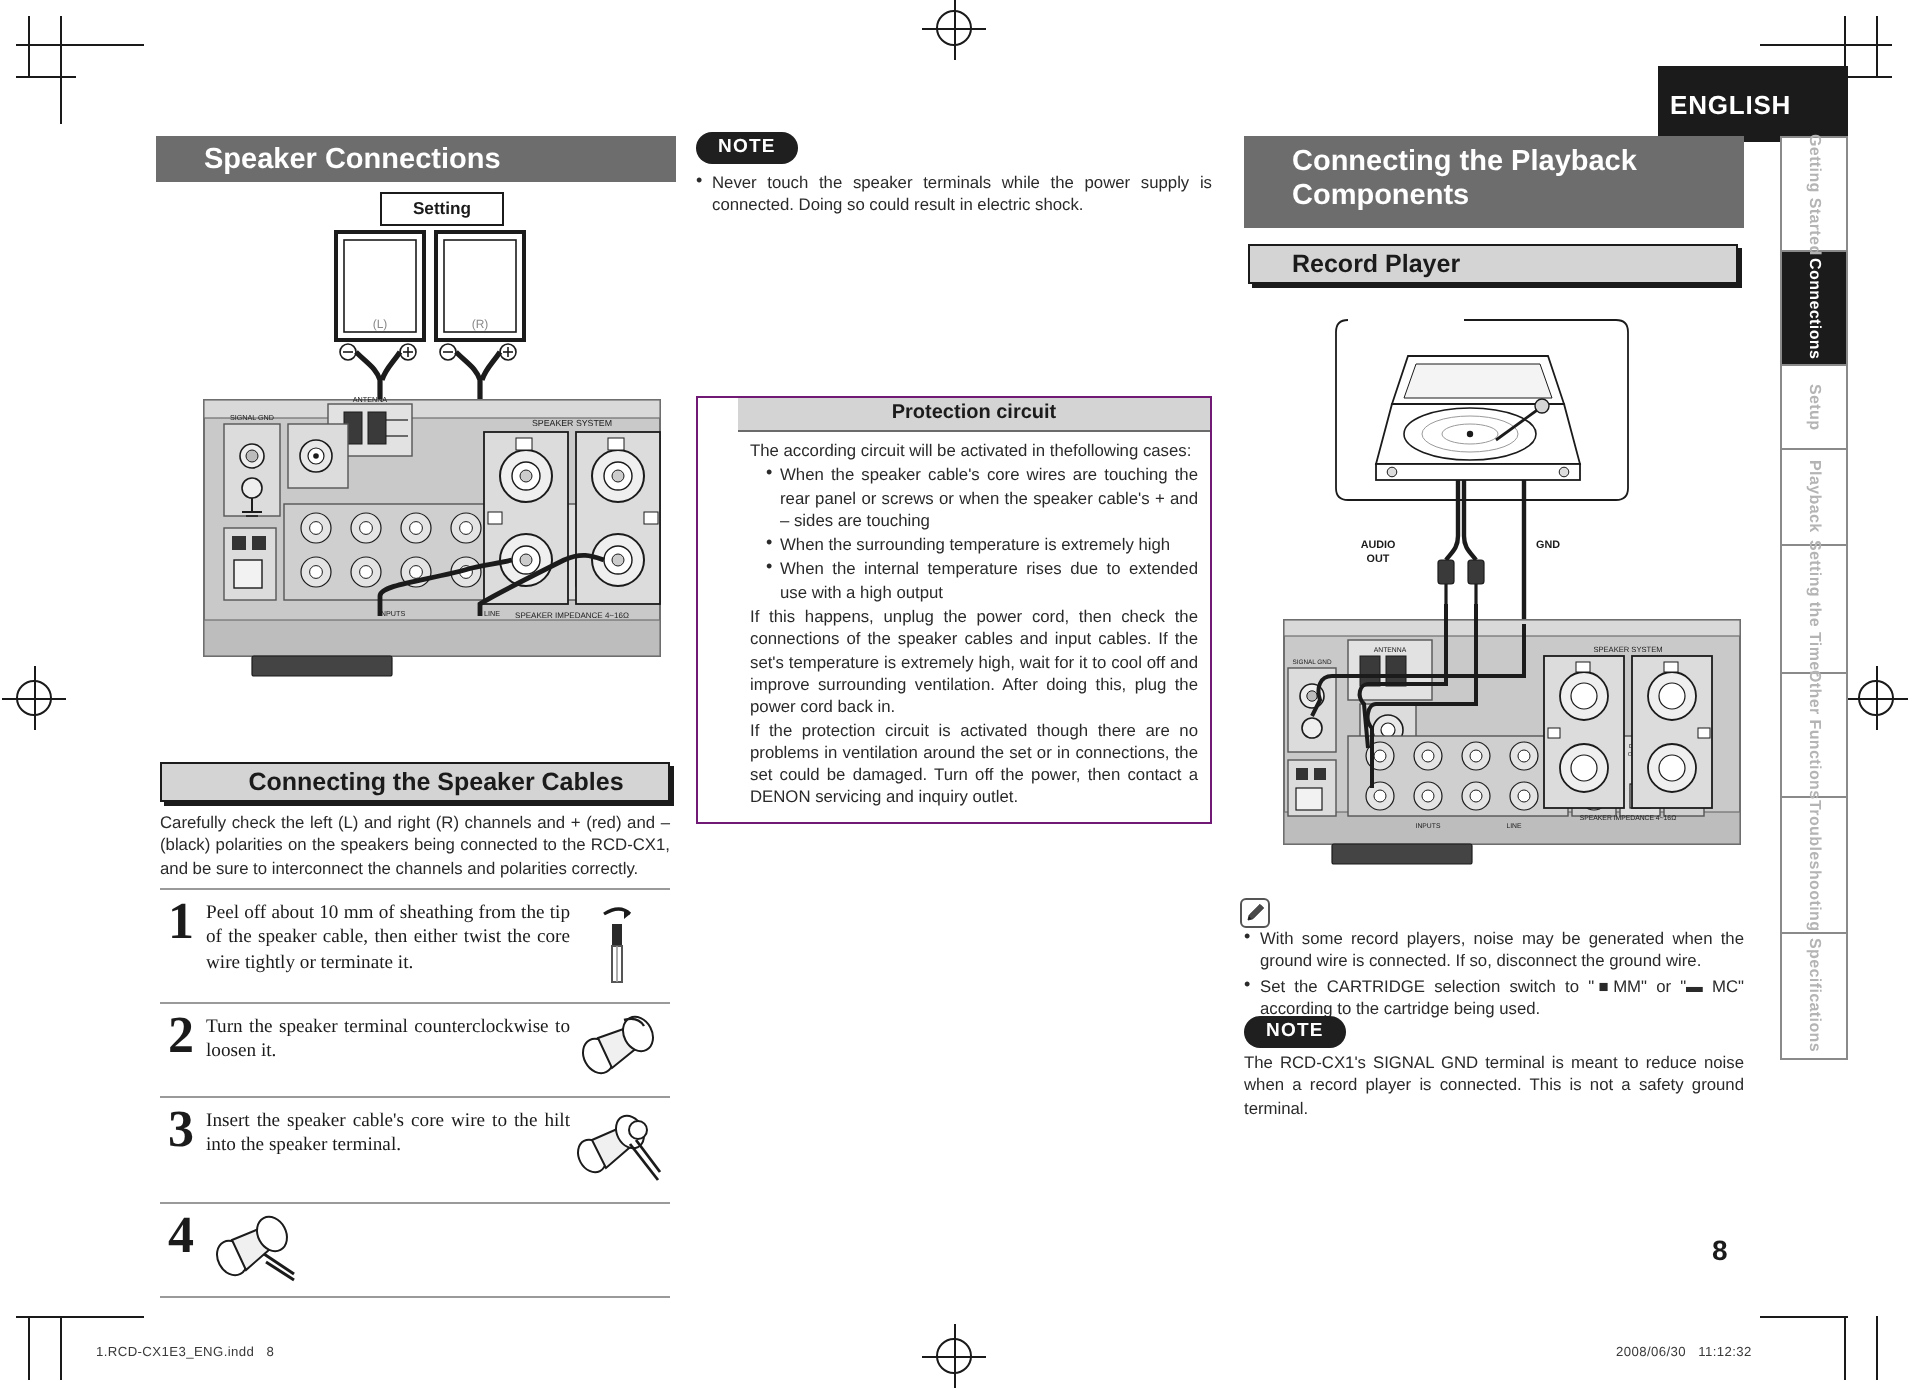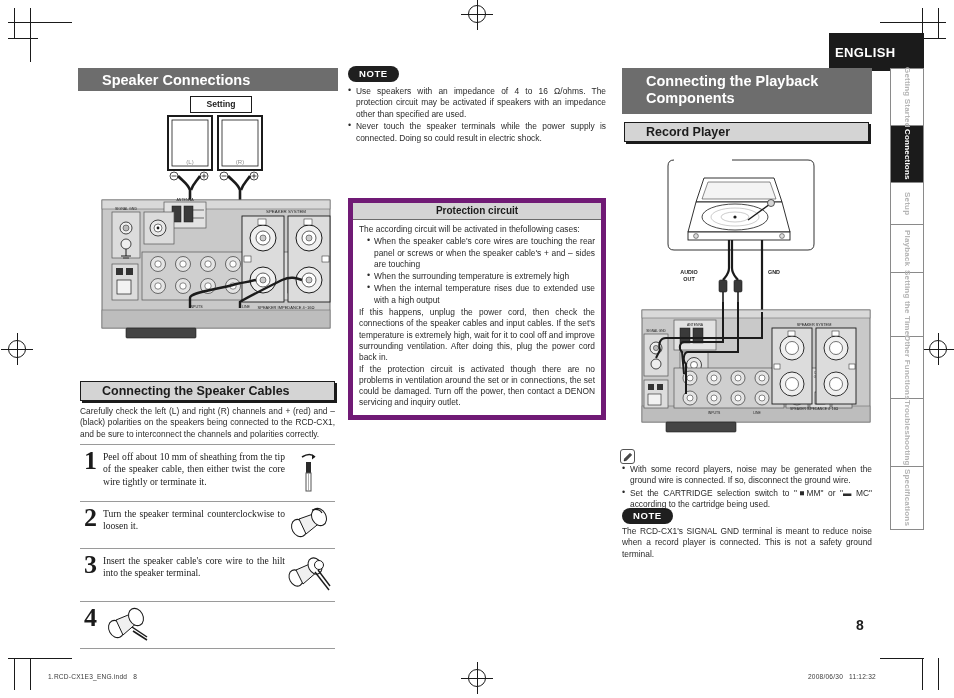--- a/index.html
+++ b/index.html
@@ -118,21 +118,21 @@
     color: #1b1b1b;
     font-weight: bold;
     font-size: 12.5px;
     border: 1px solid #1b1b1b;
     box-shadow: 2px 2px 0 #1b1b1b;
     display: flex;
     align-items: center;
     padding-left: 21px;
     box-sizing: border-box;
   }
-  .sub-head-speakercables { left: 80px; top: 381px; width: 255px; height: 20px; }
+  .sub-head-speakercables { left: 80px; top: 381px; width: 255px; height: 20px; justify-content: center; }
   .sub-head-recordplayer { left: 624px; top: 122px; width: 245px; height: 20px; }
 
   
   .body-txt {
     position: absolute;
     font-size: 8.4px;
     line-height: 11.4px;
     color: #2a2a2a;
     text-align: justify;
   }
@@ -176,23 +176,24 @@
     left: 0; top: -1px;
     font-size: 9px;
   }
   ul.bl2 > li { padding-left: 7px; }
 
   
   .pc-box {
     position: absolute;
     left: 348px; top: 198px;
     width: 258px;
-    border: 5px solid #701a75;
+    border: 1px solid #701a75;
     box-sizing: border-box;
     background: #ffffff;
+    padding-left: 20px;
   }
   .pc-title {
     background: #d4d4d4;
     border-bottom: 1px solid #6b6b6b;
     text-align: center;
     font-size: 10px;
     font-weight: bold;
     padding: 2px 0 3px 0;
     color: #1b1b1b;
   }
@@ -575,21 +576,20 @@
           </svg>
         </div>
       </div>
     </div>
 
   <div class="note-badge" style="left:348px; top:66px;">
     <span>NOTE</span>
   </div>
 
   <ul class="bl body-txt" id="middle-notes" style="left:348px; top:86px; width:258px;">
-      <li>Use speakers with an impedance of 4 to 16 Ω/ohms. The protection circuit may be activated if speakers with an impedance other than specified are used.</li>
       <li>Never touch the speaker terminals while the power supply is connected. Doing so could result in electric shock.</li>
     </ul>
 
   <div class="pc-box">
     <div class="pc-title">Protection circuit</div>
     <div class="pc-body">
       <p>The according circuit will be activated in thefollowing cases:</p>
       <ul class="bl bl2" id="pc-cases">
           <li>When the speaker cable's core wires are touching the rear panel or screws or when the speaker cable's + and – sides are touching</li>
           <li>When the surrounding temperature is extremely high</li>

